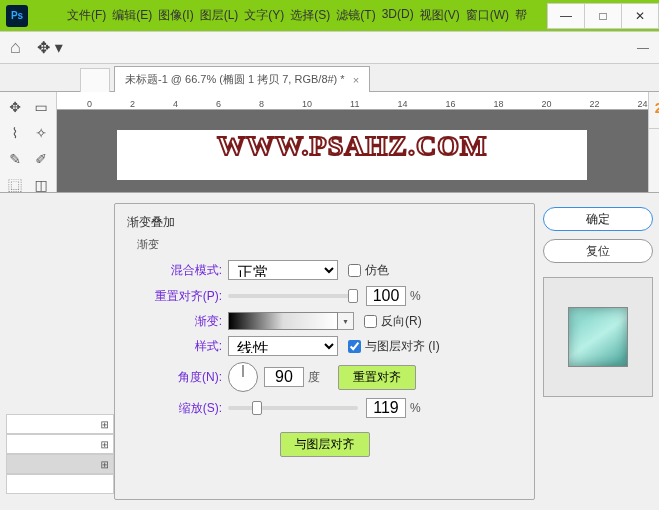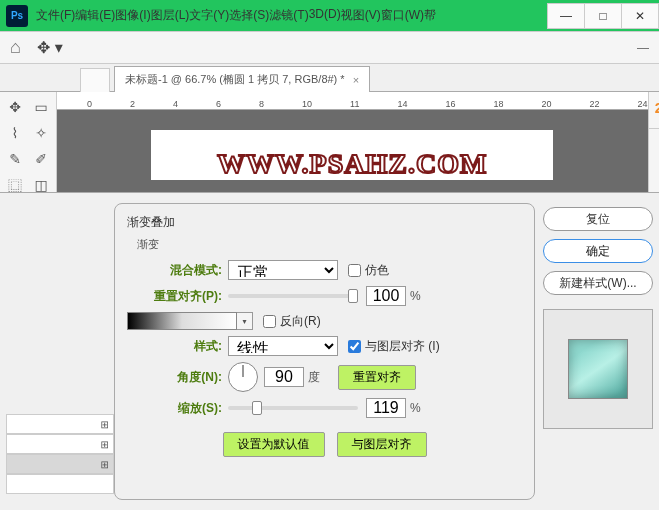--- a/index.html
+++ b/index.html
@@ -1,51 +1,51 @@
 <!DOCTYPE html>
 <html><head>
 <meta charset="utf-8">
 <style>
   * { box-sizing: border-box; margin: 0; padding: 0; font-family: "Microsoft YaHei", Tahoma, sans-serif; }
   body { width: 659px; height: 510px; background: #f0f0f0; font-size: 12px; color: #333; overflow: hidden; position: relative; }
-  .topbar { height: 32px; background: #22c55e; border-bottom: 1px solid #ccc; display: flex; align-items: center; padding-left: 6px; }
+  .topbar { height: 32px; background: #84cc16; border-bottom: 1px solid #ccc; display: flex; align-items: center; padding-left: 6px; }
   .ps-logo { width: 22px; height: 22px; background: #001e36; color: #31a8ff; font-weight: bold; font-size: 10px; display: flex; align-items: center; justify-content: center; border-radius: 3px; margin-right: 8px; }
-  .menu { display: flex; gap: 0; }
+  .menu { display: flex; gap: 6px; margin-left: 31px; }
   .menu span { cursor: default; }
   .winbtns { display: flex; margin-left: auto; }
   .winbtns div { width: 38px; height: 26px; border: 1px solid #ccc; display: flex; align-items: center; justify-content: center; margin-left: -1px; background:#fafafa;}
   .optbar { height: 32px; background: #f5f5f5; border-bottom: 1px solid #ccc; display: flex; align-items: center; padding: 0 10px; gap: 16px; color:#666;}
   .optbar .home { font-size: 18px; color:#777;}
   .optbar .move { font-size: 16px; color:#444; }
   .optbar .collapse { margin-left: auto; }
   .tabbar { height: 28px; background: #f0f0f0; display: flex; align-items: flex-end; padding-left: 80px; border-bottom: 1px solid #aaa;}
   .dummy-tab{border:1px solid #ccc;border-bottom:none;background:#fafafa;width:30px;height:24px;margin-right:4px;position:relative;top:1px;}
   .tab { padding:5px 10px; background: #fff; border: 1px solid #aaa; border-bottom: none; font-size: 11px; color:#555; display: flex; align-items:center; gap:8px; position:relative; top:1px;}
   .tab .x { color:#888; }
   .workrow { display: flex; height: 100px; }
   .tools { width: 62px; background: #f5f5f5; border-right: 1px solid #ccc; display: grid; grid-template-columns: 1fr 1fr; gap: 4px; padding: 4px; }
   .tools div { width:22px; height:22px; display:flex; align-items:center; justify-content:center; color:#555; font-size:14px;}
   .docwrap{flex:1;display:flex;flex-direction:column;}
   .ruler-h { height: 18px; background: #fff; border-bottom: 1px solid #aaa; display: flex; align-items: flex-end; gap: 38px; padding-left: 30px; font-size: 9px; color:#555; }
   .canvas { flex:1; background:#6b6b6b; display:flex; align-items:center; justify-content:center; position:relative;}
-  .page { background:#fff; width: 402px; height: 50px; display:flex; align-items:flex-end; justify-content:center; position:relative; top:4px; }
+  .page { background:#fff; width: 470px; height: 50px; display:flex; align-items:flex-start; justify-content:center; position:relative; top:4px; }
   .page span { font-family: Georgia, serif; font-size: 28px; font-weight: bold; color: #fff; -webkit-text-stroke: 2px #7b1a1a; letter-spacing:1px;}
   .rpanel{width:48px;background:#f5f5f5;border-left:1px solid #ccc;display:flex;flex-direction:column;align-items:center;padding-top:4px;gap:12px;}
   .rpanel .num{color:#f28c28;font-size:14px;font-weight:bold;margin-top:4px;}
   .rpanel .ico{color:#888;font-size:14px;}
   .rpanel .sep{height:1px;width:32px;background:#ccc;}
   .dialog { position: absolute; top: 192px; left:0; right:0; bottom:0; background: #f0f0f0; border-top:1px solid #aaa; display:flex; padding:10px 6px;}
   .layerstrip{width:108px;display:flex;flex-direction:column;justify-content:flex-end;padding-bottom:6px;gap:0;}
   .layerrow{height:20px;border:1px solid #ccc;background:#fff;display:flex;align-items:center;justify-content:flex-end;padding-right:4px;font-size:10px;color:#555;}
   .layerrow.sel{background:#d8d8d8;}
-  .form { flex:1; border:1px solid #aaa; border-radius:8px; padding:10px 12px 16px 12px; position:relative; background:#f0f0f0;}
+  .form { flex:1; border:1px solid #aaa; border-radius:2px; padding:10px 12px 16px 12px; position:relative; background:#f0f0f0;}
   .secthdr{font-size:12px;color:#333;margin-bottom:6px;}
   .sectsub{font-size:11px;color:#555;margin:6px 0 8px 10px;}
   .row{display:flex;align-items:center;margin:6px 0;}
-  .lbl{width:95px;text-align:right;margin-right:6px;color:#4d7c0f;font-weight:bold;}
+  .lbl{width:95px;text-align:right;margin-right:6px;color:#6d28d9;}
   select,input[type=text]{border:1px solid #999;background:#fff;font-size:16px;padding:2px 4px;height:20px;}
   select{width:110px;}
   .num-in{width:40px;text-align:center;}
   .pct{margin-left:4px;color:#555;}
   .chk{margin-left:10px;display:flex;align-items:center;gap:4px;}
   .chk input{accent-color:#2a7bdc;}
   .slider{width:130px;height:4px;background:#d8d8d8;border-radius:2px;position:relative;margin-right:8px;}
   .slider .thumb{position:absolute;width:10px;height:14px;background:#fff;border:1px solid #888;top:-5px;border-radius:2px;}
   .grad-sw{width:110px;height:18px;border:1px solid #888;background:linear-gradient(to right,#000,#ddd,#fff);}
   .dropbtn{width:16px;height:18px;border:1px solid #999;border-left:none;background:#f5f5f5;display:flex;align-items:center;justify-content:center;font-size:8px;color:#555;}
@@ -162,20 +162,21 @@
     <div class="row">
       <div class="lbl">重置对齐(P):</div>
       <div class="slider">
           <div class="thumb" style="left:120px"></div>
         </div>
       <input class="num-in" type="text" value="100" style="">
       <span class="pct">%</span>
     </div>
 
     <div class="row">
+      <div class="lbl">渐变:</div>
       <div class="grad-sw"></div>
       <div class="dropbtn">▾</div>
       <label class="chk">
           <input type="checkbox" style="">
           <span>反向(R)</span>
         </label>
     </div>
 
     <div class="row">
       <div class="lbl">样式:</div>
@@ -199,26 +200,24 @@
     <div class="row">
       <div class="lbl">缩放(S):</div>
       <div class="slider">
           <div class="thumb" style="left:24px"></div>
         </div>
       <input class="num-in" type="text" value="119" style="">
       <span class="pct">%</span>
     </div>
 
     <div class="row" style="justify-content:center;gap:12px;margin-top:14px;">
-      <button class="btn">设置为默认值</button>
       <button class="btn">与图层对齐</button>
     </div>
   </div>
 
   <div class="right">
+    <div class="rbtn primary">确定</div>
     <div class="rbtn">复位</div>
-    <div class="rbtn primary">确定</div>
-    <div class="rbtn">新建样式(W)...</div>
     <div class="prevbox">
         <div class="cube"></div>
       </div>
   </div>
 </div>
 
 </body></html>

